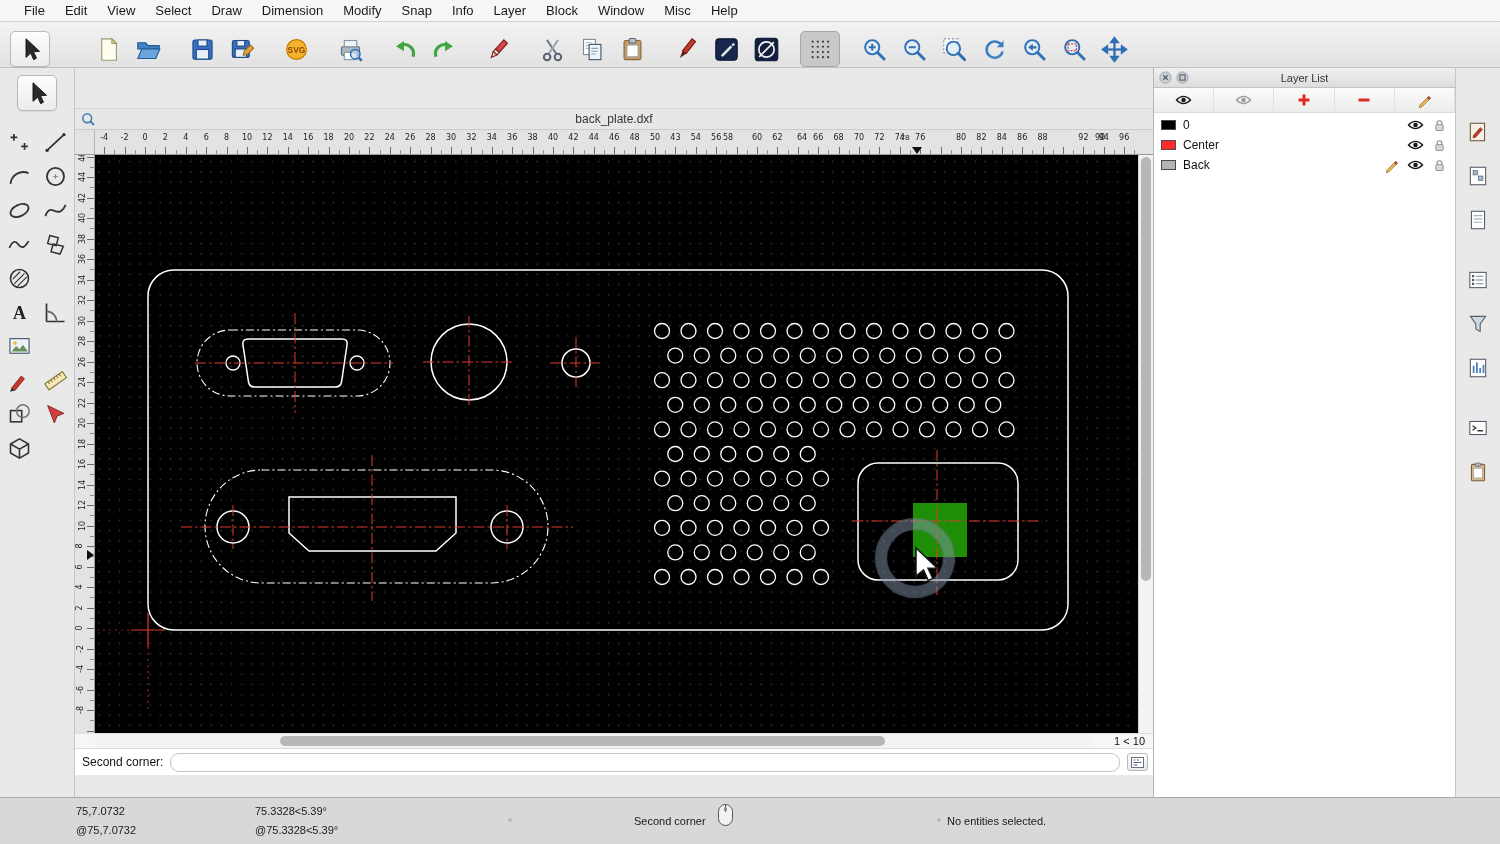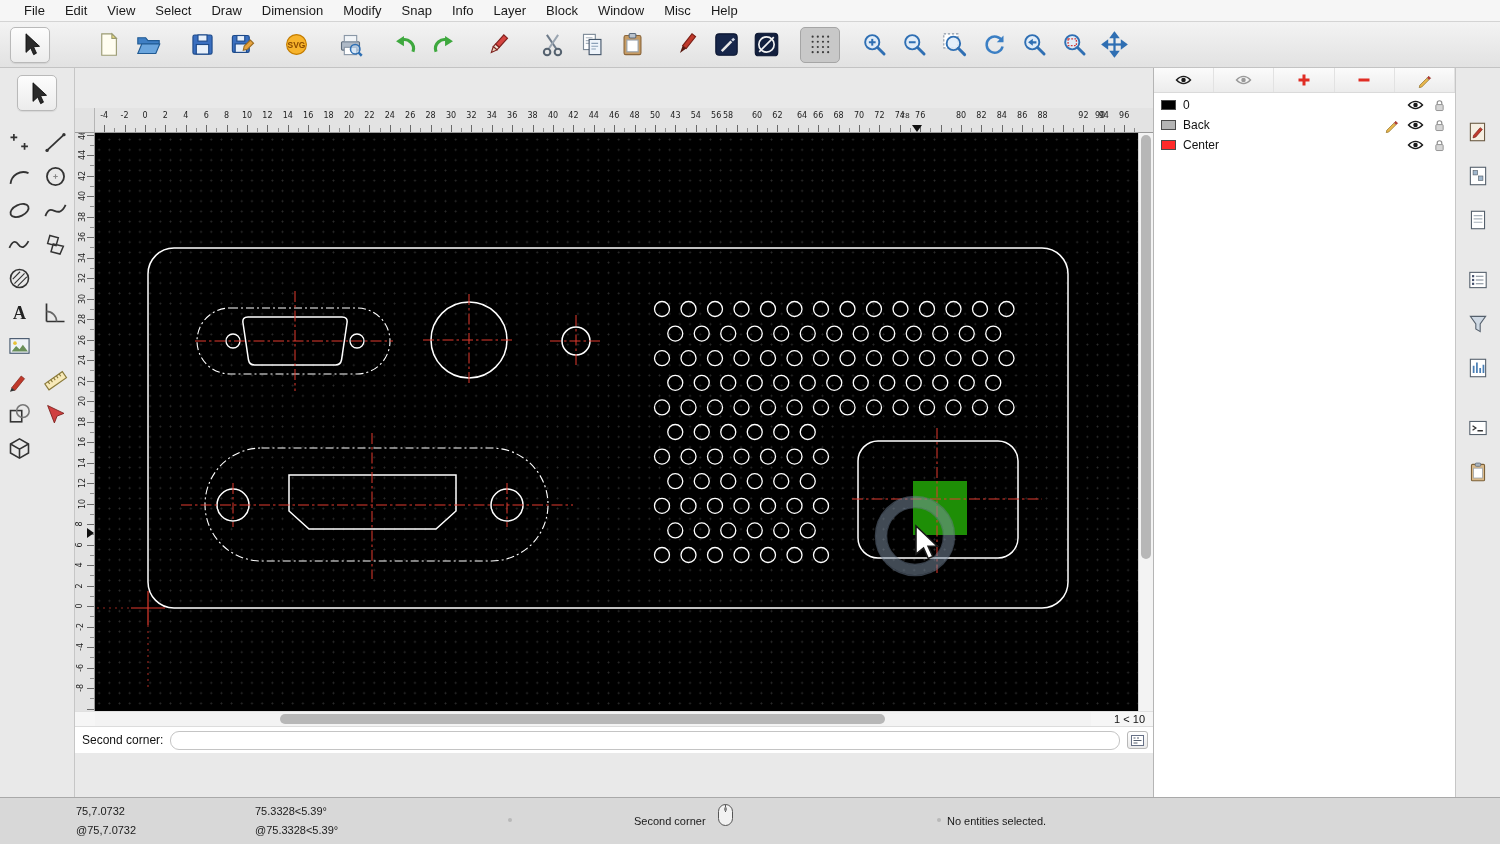--- a/index.html
+++ b/index.html
@@ -5,21 +5,21 @@
 *{margin:0;padding:0;box-sizing:border-box;}
 html,body{width:1500px;height:844px;overflow:hidden;}
 body{font-family:"Liberation Sans",sans-serif;background:#d8d8d8;}
 .app{width:1500px;height:844px;display:flex;flex-direction:column;}
 
 
 .menubar{height:22px;background:#f6f6f6;border-bottom:1px solid #d4d4d4;display:flex;align-items:center;padding-left:14px;font-size:13px;color:#1a1a1a;}
 .menu-item{padding:0 10px;white-space:nowrap;}
 
 
-.toolbar{height:46px;background:linear-gradient(#f3f3f3,#e2e2e2);border-bottom:1px solid #c3c3c3;display:flex;align-items:center;padding:0 10px;}
+.toolbar{height:46px;background:linear-gradient(#f3f3f3,#e2e2e2);border-bottom:1px solid #c3c3c3;display:flex;align-items:flex-end;padding:0 10px;}
 .tbtn{width:40px;height:36px;display:flex;align-items:center;justify-content:center;border-radius:5px;flex:0 0 auto;}
 .tbtn.framed{background:linear-gradient(#fdfdfd,#ececec);border:1px solid #b9b9b9;box-shadow:0 1px 1px rgba(0,0,0,.08);}
 .tbtn.pressed{background:#c8c8c8;border:1px solid #a5a5a5;}
 .tb-sep{width:14px;flex:0 0 auto;}
 .tb-gap{width:38px;flex:0 0 auto;}
 
 
 .middle{height:729px;display:flex;}
 .left-col{width:75px;background:#e9e9e9;border-right:1px solid #c6c6c6;display:flex;flex-direction:column;align-items:center;}
 #palette-select{margin:7px auto 15px;}
@@ -436,20 +436,27 @@
               <path d="M12 3.5 L20 8 V16 L12 20.5 L4 16 V8 Z" fill="none" stroke="#333" stroke-width="1.4"></path>
               <path d="M4 8 L12 12.5 L20 8 M12 12.5 V20.5" stroke="#333" fill="none" stroke-width="1.4"></path>
             </svg>
           </div>
           <div class="ptool empty"></div>
         </div>
     </div>
 
     <div class="center-col">
       <div class="mdi-gap"></div>
+      <div class="doc-titlebar">
+        <span class="doc-zoom"><svg width="15" height="15" viewBox="0 0 15 15">
+              <circle cx="6.2" cy="6.2" r="4.4" fill="none" stroke="#4a7fb5" stroke-width="1.6"></circle>
+              <line x1="9.5" y1="9.5" x2="13" y2="13" stroke="#4a7fb5" stroke-width="2"></line>
+            </svg></span>
+        <span>back_plate.dxf</span>
+      </div>
 
       <div class="ruler-row">
         <div class="ruler-corner"></div>
         <div class="hruler" id="hruler">
           <div class="hmarker" style="left:817px;"></div>
         <div class="htick major" style="left: 9.2px;"></div>
             <div class="htick" style="left: 19.4px;"></div>
             <div class="htick major" style="left: 29.6px;"></div>
             <div class="htick" style="left: 39.8px;"></div>
             <div class="htick major" style="left: 50px;"></div>
@@ -892,20 +899,35 @@
         <div class="cmd-btn">
             <svg width="13" height="11" viewBox="0 0 13 11">
               <rect x="0.5" y="0.5" width="12" height="10" fill="#fff" stroke="#667086"></rect>
               <path d="M2.5 3 h2 M6 3 h2 M2.5 5.5 h8 M2.5 8 h4" stroke="#566070" stroke-width="1"></path>
             </svg>
           </div>
       </div>
     </div>
 
     <div class="layer-panel">
+      <div class="lp-header">
+        <span class="lp-close">
+            <svg viewBox="0 0 14 14" width="13" height="13">
+              <circle cx="7" cy="7" r="6" fill="#c9ced6" stroke="#9aa1ab"></circle>
+              <path d="M4.6 4.6 L9.4 9.4 M9.4 4.6 L4.6 9.4" stroke="#5a6068" stroke-width="1.3"></path>
+            </svg>
+          </span>
+        <span class="lp-float">
+            <svg viewBox="0 0 14 14" width="13" height="13">
+              <circle cx="7" cy="7" r="6" fill="#c9ced6" stroke="#9aa1ab"></circle>
+              <rect x="4.2" y="4.2" width="5.6" height="5.6" fill="none" stroke="#5a6068" stroke-width="1.2"></rect>
+            </svg>
+          </span>
+        <span class="lp-title">Layer List</span>
+      </div>
       <div class="lp-toolbar" id="lp-toolbar">
           <div class="lp-tool">
             <svg viewBox="0 0 18 12" width="17" height="12">
               <path d="M1.5 6 Q9 -1.5 16.5 6 Q9 13.5 1.5 6 Z" fill="none" stroke="#1a1a1a" stroke-width="1.3"></path>
               <circle cx="9" cy="6" r="2.4" fill="#1a1a1a"></circle>
             </svg>
           </div>
           <div class="lp-tool">
             <svg viewBox="0 0 18 12" width="17" height="12">
               <path d="M1.5 6 Q9 -1.5 16.5 6 Q9 13.5 1.5 6 Z" fill="none" stroke="#9a9a9a" stroke-width="1.3"></path>
@@ -926,20 +948,36 @@
             <svg viewBox="0 0 16 16" width="15" height="15">
               <path d="M3 13 L10.5 5.5 l2 2 L5 15 l-2.6.6 Z" fill="#e8b64c" stroke="#8a6a1f" stroke-width=".7"></path>
               <path d="M11 5 l1.5-1.5 2 2 L13 7 Z" fill="#c0392b" stroke="#7a1f15" stroke-width=".6"></path>
             </svg>
           </div>
         </div>
       <div class="layer-rows" id="layer-rows">
           <div class="layer-row">
             <span class="swatch" style="background: rgb(0, 0, 0);"></span>
             <span class="layer-name">0</span>
+            <span class="lr-icon">
+              <svg viewBox="0 0 18 12" width="17" height="12">
+                <path d="M1.5 6 Q9 -1.5 16.5 6 Q9 13.5 1.5 6 Z" fill="none" stroke="#1a1a1a" stroke-width="1.3"></path>
+                <circle cx="9" cy="6" r="2.4" fill="#1a1a1a"></circle>
+              </svg>
+            </span>
+            <span class="lr-icon">
+              <svg viewBox="0 0 12 14" width="11" height="13">
+                <path d="M3.5 6 V4.3 a2.5 2.5 0 0 1 5 0 V6" fill="none" stroke="#8e8e8e" stroke-width="1.3"></path>
+                <rect x="2" y="6" width="8" height="6.5" rx="1" fill="#d6d6d6" stroke="#8e8e8e"></rect>
+              </svg>
+            </span>
+          </div>
+          <div class="layer-row">
+            <span class="swatch" style="background: rgb(255, 42, 42);"></span>
+            <span class="layer-name">Center</span>
             <span class="lr-icon">
               <svg viewBox="0 0 18 12" width="17" height="12">
                 <path d="M1.5 6 Q9 -1.5 16.5 6 Q9 13.5 1.5 6 Z" fill="none" stroke="#1a1a1a" stroke-width="1.3"></path>
                 <circle cx="9" cy="6" r="2.4" fill="#1a1a1a"></circle>
               </svg>
             </span>
             <span class="lr-icon">
               <svg viewBox="0 0 12 14" width="11" height="13">
                 <path d="M3.5 6 V4.3 a2.5 2.5 0 0 1 5 0 V6" fill="none" stroke="#8e8e8e" stroke-width="1.3"></path>
                 <rect x="2" y="6" width="8" height="6.5" rx="1" fill="#d6d6d6" stroke="#8e8e8e"></rect>
@@ -961,36 +999,20 @@
                 <circle cx="9" cy="6" r="2.4" fill="#1a1a1a"></circle>
               </svg>
             </span>
             <span class="lr-icon">
               <svg viewBox="0 0 12 14" width="11" height="13">
                 <path d="M3.5 6 V4.3 a2.5 2.5 0 0 1 5 0 V6" fill="none" stroke="#8e8e8e" stroke-width="1.3"></path>
                 <rect x="2" y="6" width="8" height="6.5" rx="1" fill="#d6d6d6" stroke="#8e8e8e"></rect>
               </svg>
             </span>
           </div>
-          <div class="layer-row">
-            <span class="swatch" style="background: rgb(255, 42, 42);"></span>
-            <span class="layer-name">Center</span>
-            <span class="lr-icon">
-              <svg viewBox="0 0 18 12" width="17" height="12">
-                <path d="M1.5 6 Q9 -1.5 16.5 6 Q9 13.5 1.5 6 Z" fill="none" stroke="#1a1a1a" stroke-width="1.3"></path>
-                <circle cx="9" cy="6" r="2.4" fill="#1a1a1a"></circle>
-              </svg>
-            </span>
-            <span class="lr-icon">
-              <svg viewBox="0 0 12 14" width="11" height="13">
-                <path d="M3.5 6 V4.3 a2.5 2.5 0 0 1 5 0 V6" fill="none" stroke="#8e8e8e" stroke-width="1.3"></path>
-                <rect x="2" y="6" width="8" height="6.5" rx="1" fill="#d6d6d6" stroke="#8e8e8e"></rect>
-              </svg>
-            </span>
-          </div>
         </div>
     </div>
 
     <div class="dock" id="dock">
         <div class="dock-btn">
           <svg viewBox="0 0 22 22" width="24" height="24">
             <rect x="4" y="3" width="13" height="16" fill="#f6efe2" stroke="#6b5b44"></rect>
             <path d="M7 14 L13 7 l2 1.6 L9 15.6 l-2.6.8 Z" fill="#c0392b" stroke="#7a1f15" stroke-width=".6"></path>
           </svg>
         </div>

